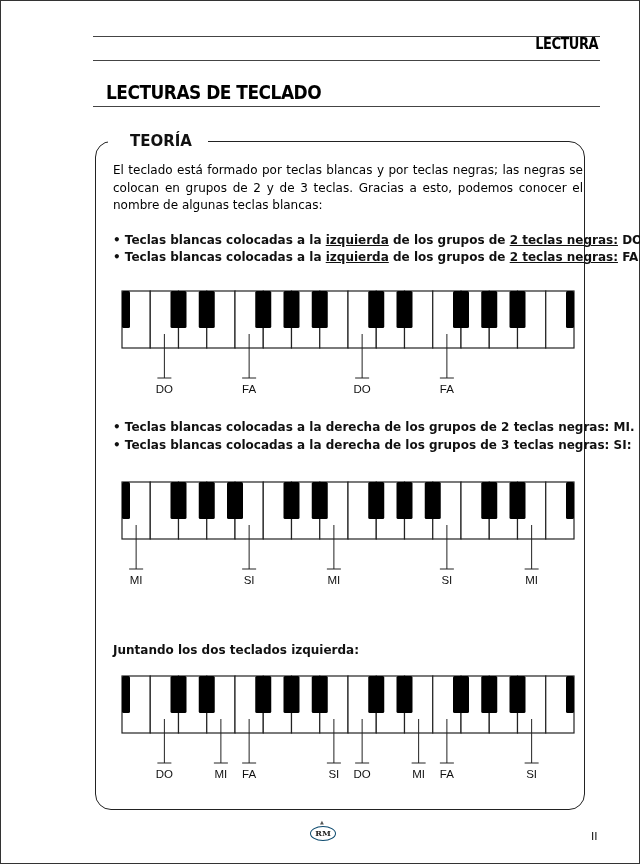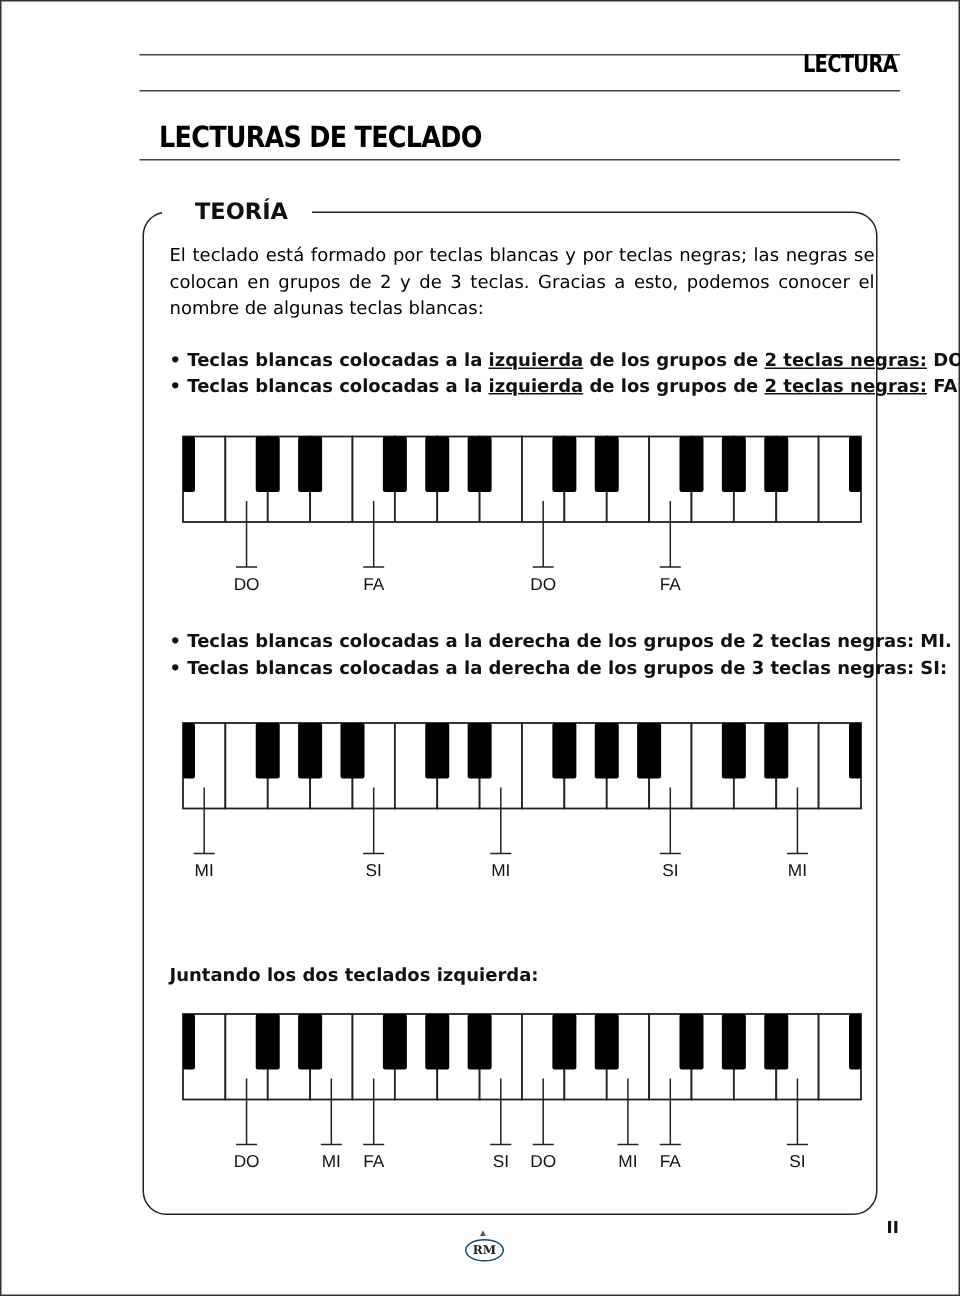--- a/index.html
+++ b/index.html
@@ -47,21 +47,21 @@
   .footer-logo {
     position: absolute; left: 310px; top: 826px; width: 24px; height: 13px;
     border: 1px solid #0c4a6e; border-radius: 50%; font-family: "DejaVu Serif", serif;
     font-size: 8px; font-weight: bold; text-align: center; line-height: 13px; color: #222;
   }
   .footer-crown {
     position: absolute; left: 318px; top: 820px; width: 8px; height: 5px; font-size: 5px; line-height: 5px;
     color: #555; text-align: center;
   }
   .page-number {
-    position: absolute; left: 591px; top: 812px; font-size: 11px; font-weight: bold; color: #111;
+    position: absolute; left: 591px; top: 830px; font-size: 11px; font-weight: normal; color: #111;
   }
 </style>
 </head>
 <body>
 
 <div class="page-border"></div>
 
 <div class="rule" style="top:36px"></div>
 <div class="header-label">LECTURA</div>
 <div class="rule" style="top:60px"></div>

